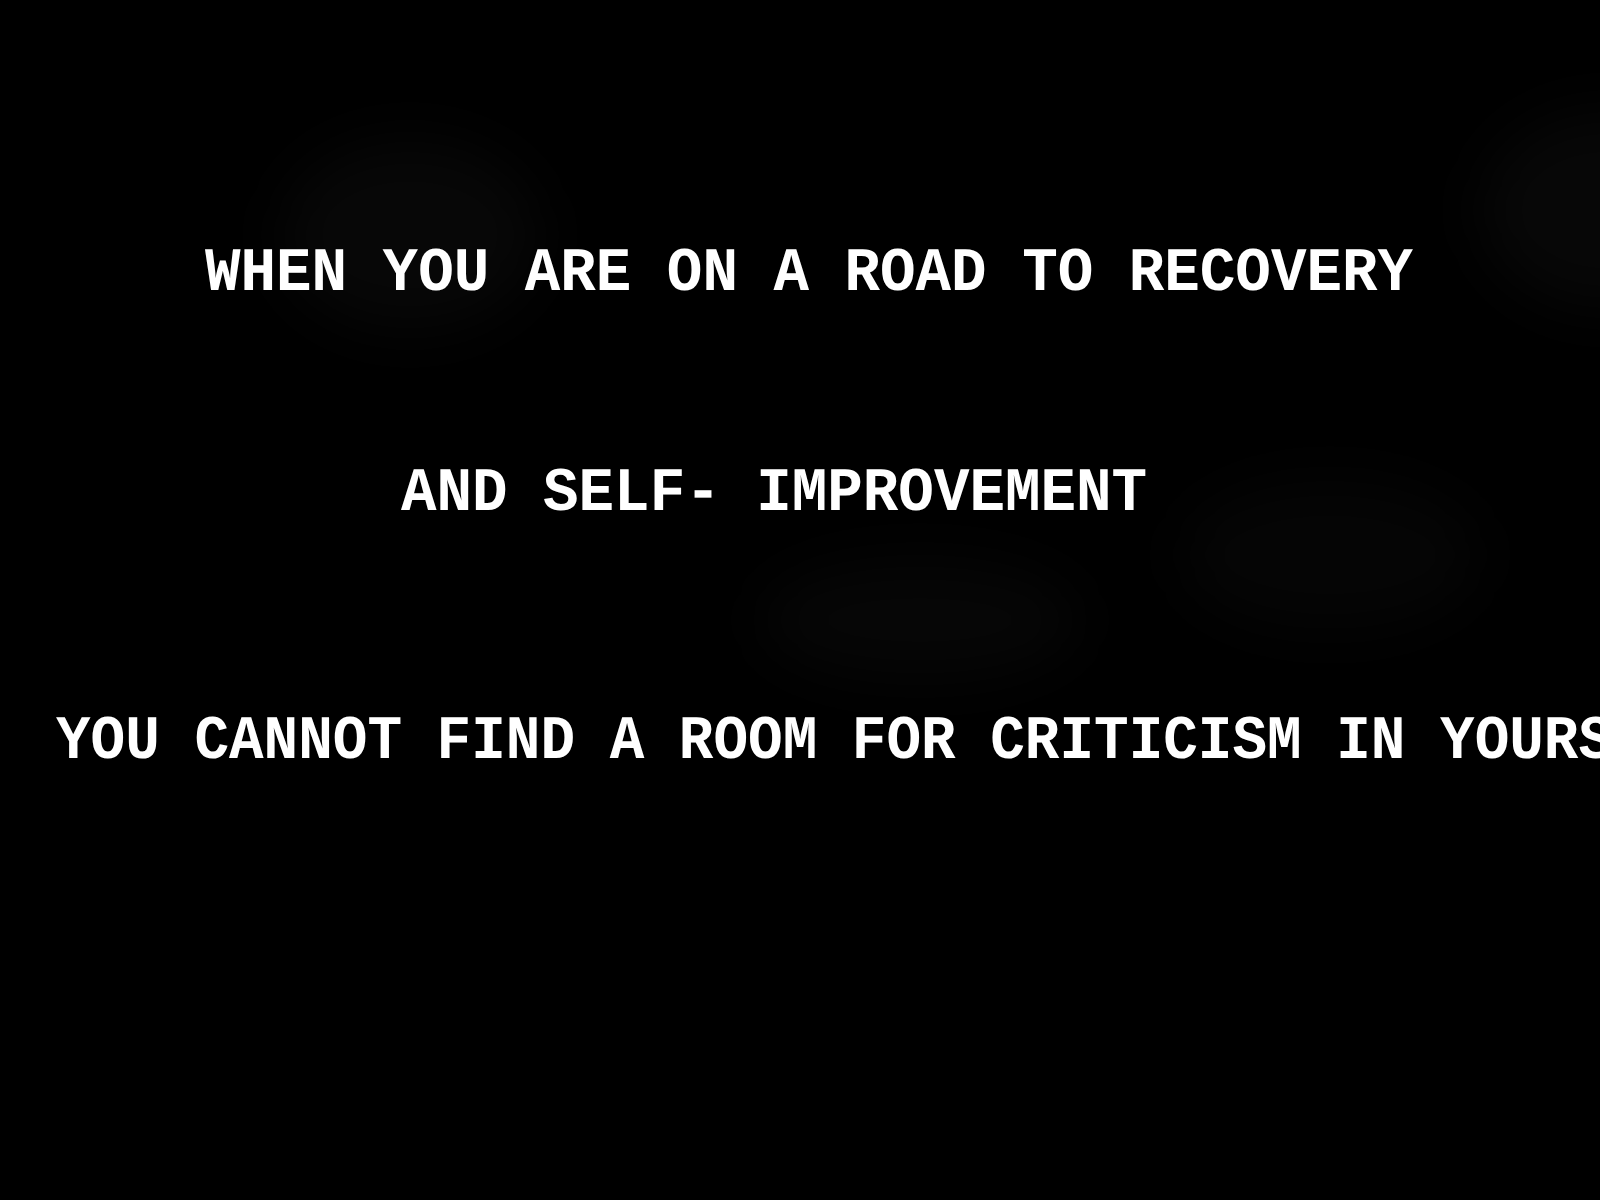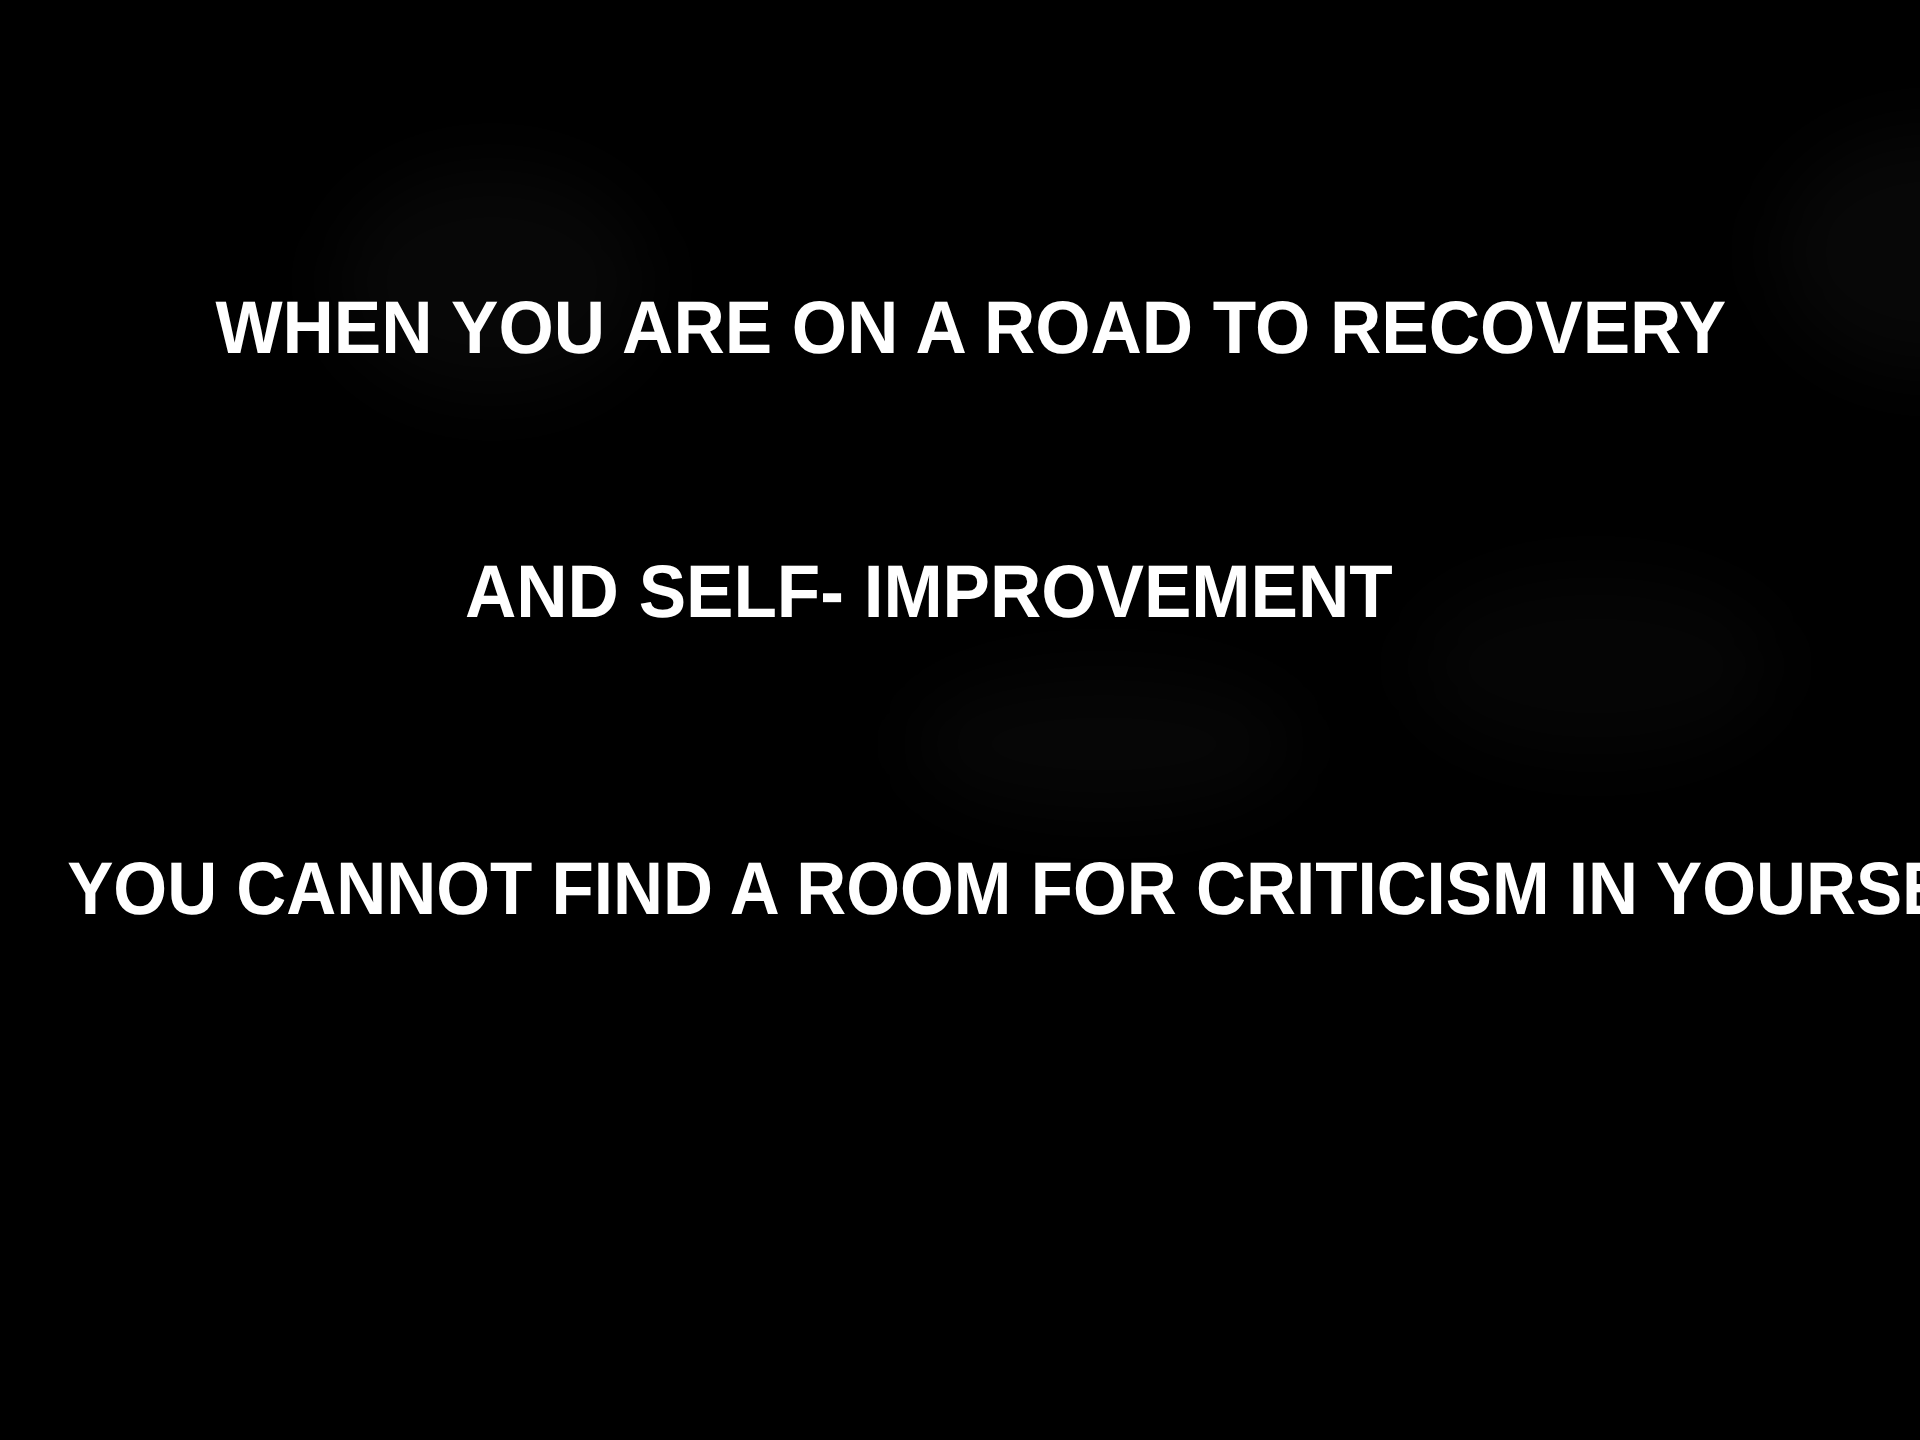--- a/index.html
+++ b/index.html
@@ -8,21 +8,21 @@
     padding: 0;
     background: #000000;
   }
 
   #slide {
     position: relative;
     width: 1600px;
     height: 1200px;
     background: #000000;
     overflow: hidden;
-    font-family: Liberation Sans, sans-serif;
+    font-family: Liberation Mono, monospace;
   }
 
   
   .artifact {
     position: absolute;
     pointer-events: none;
     border-radius: 50%;
     filter: blur(28px);
   }
   .artifact.a1 { left: 280px;  top: 140px; width: 260px; height: 190px; background: #070707; }

